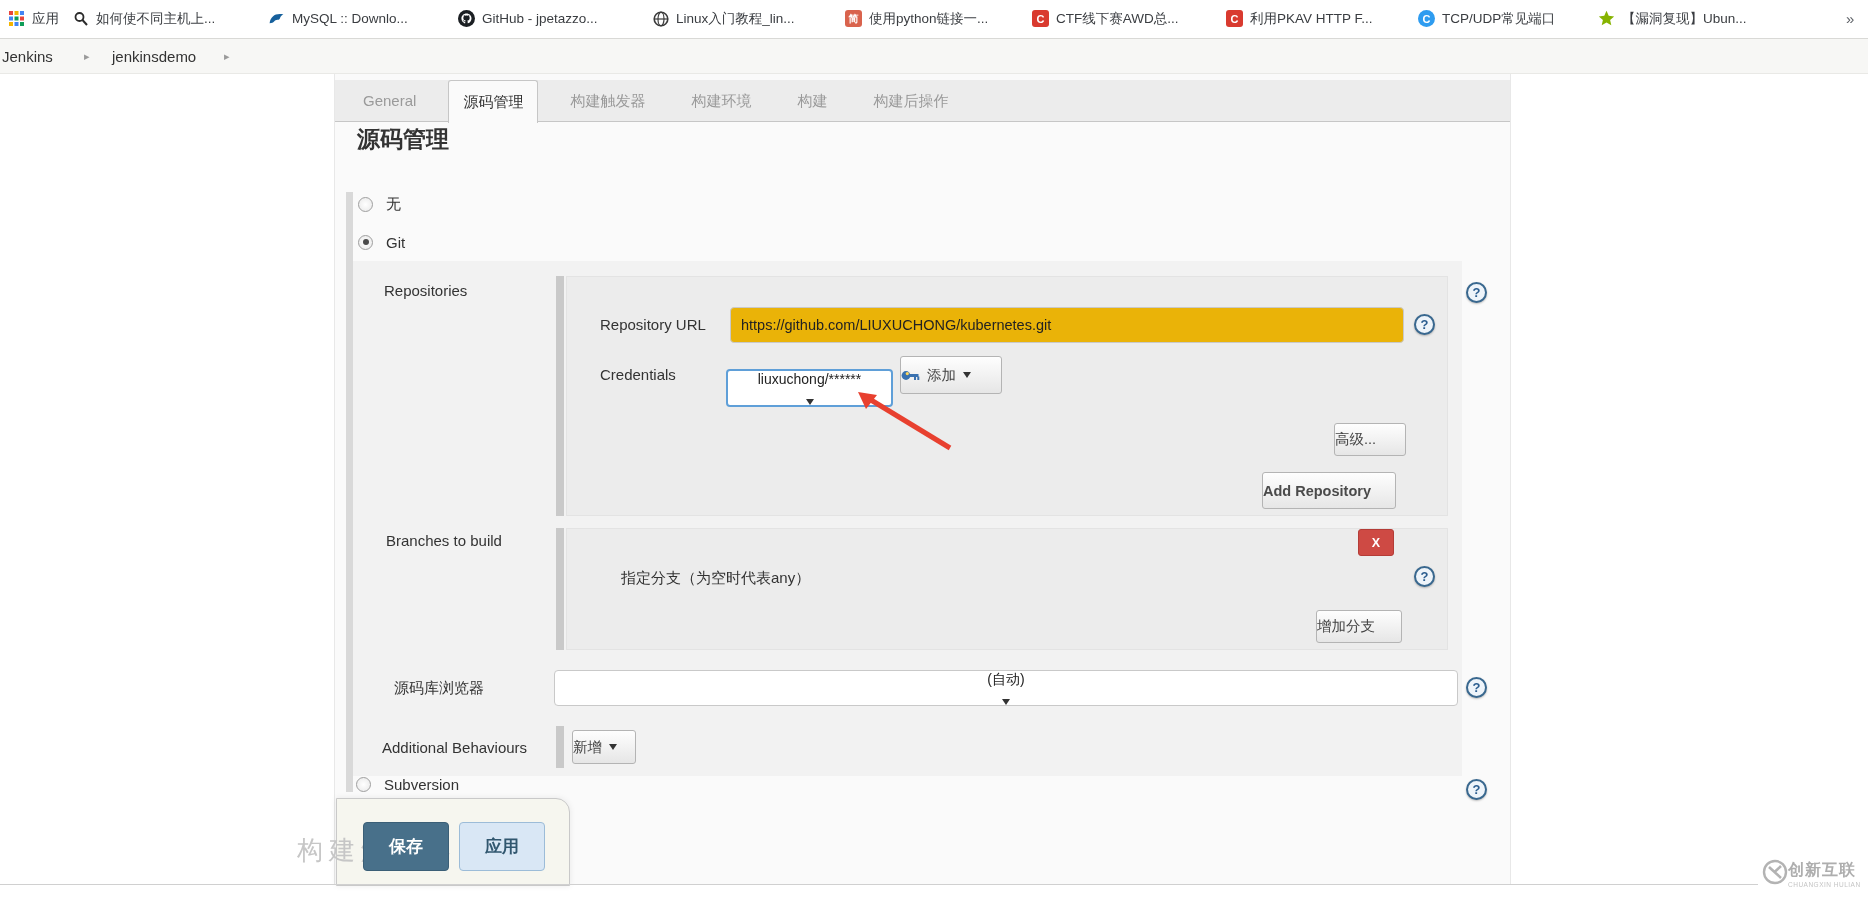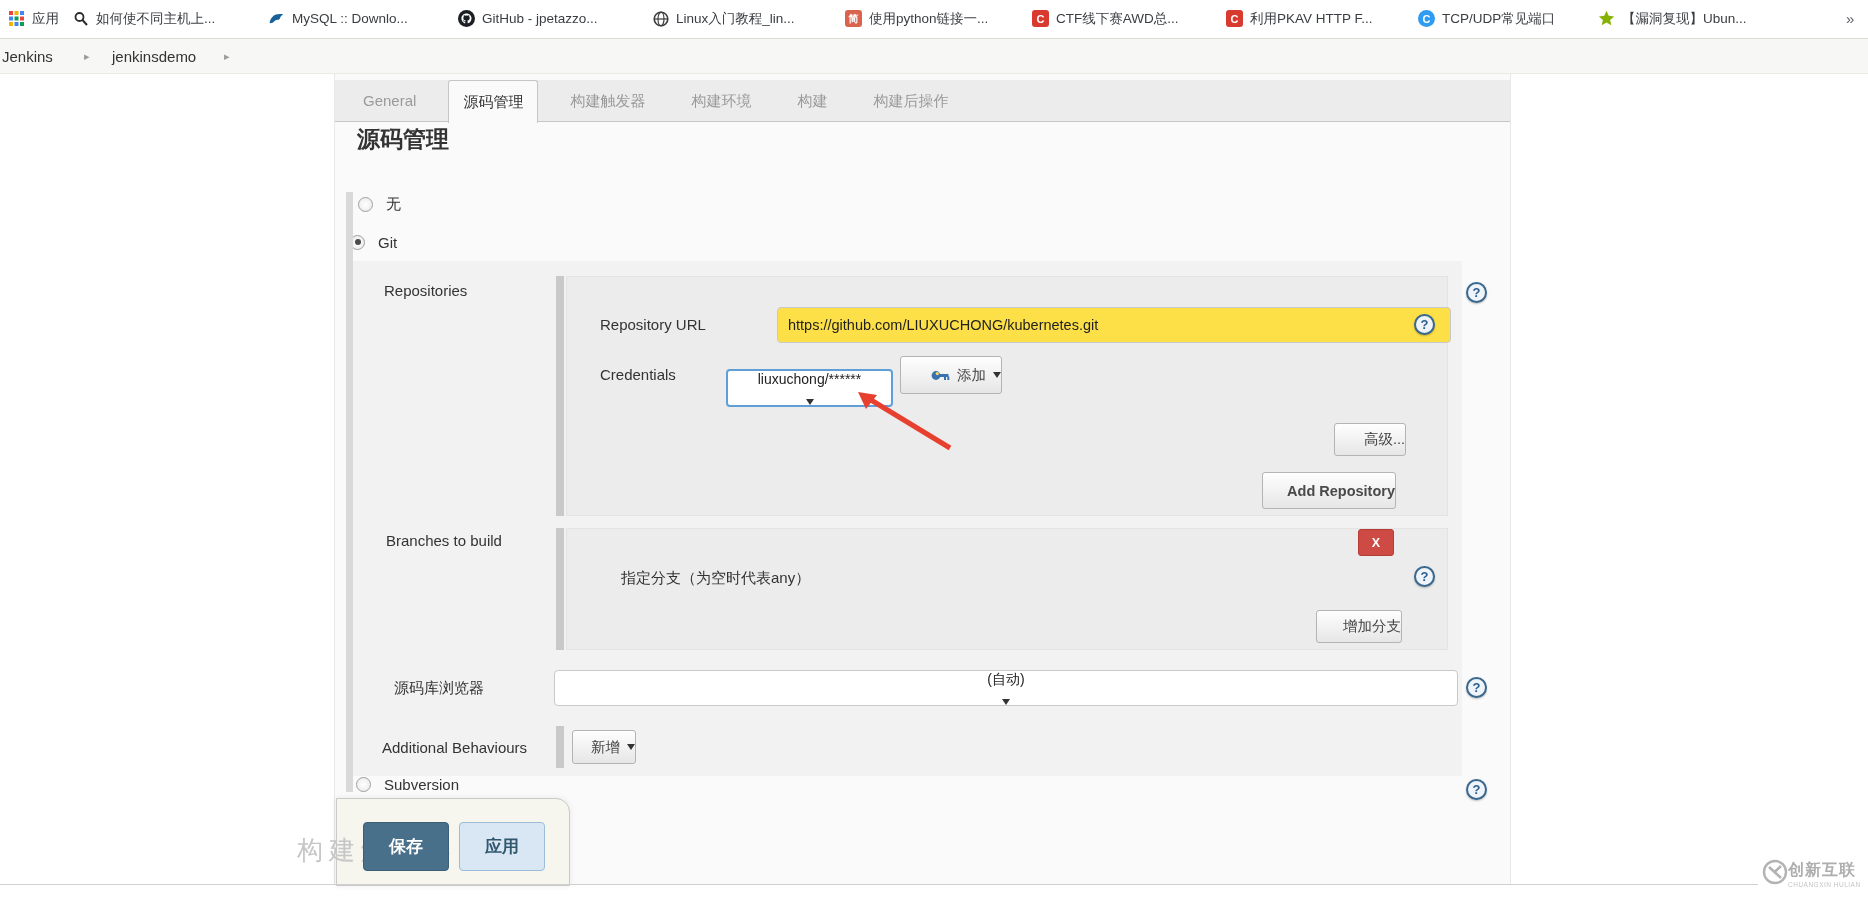--- a/index.html
+++ b/index.html
@@ -50,33 +50,33 @@
            background:radial-gradient(#ffffff,#e8e8e8); position:relative; flex:0 0 auto; }
   .radio.checked::after { content:""; position:absolute; left:3.5px; top:3.5px; width:6px; height:6px;
            border-radius:50%; background:#4a4a4a; }
 
   .vbar-main { position:absolute; left:346px; top:192px; width:7px; height:600px; background:#d9d9d9; }
   .gitblock { position:absolute; left:353px; top:261px; width:1109px; height:515px; background:#f2f2f2; }
   .chunk { position:absolute; background:#ececec; border:1px solid #e3e3e3; }
   .vbar-chunk { position:absolute; width:8px; background:#c9c9c9; }
 
   .field-label { position:absolute; font-size:15px; color:#333; white-space:nowrap; }
-  .tinput { position:absolute; background:#fde047; border:1px solid #c9c9c9; border-radius:4px;
+  .tinput { position:absolute; background:#eab308; border:1px solid #c9c9c9; border-radius:4px;
             font-family:"Liberation Sans","DejaVu Sans",sans-serif; font-size:14.5px; color:#222;
-            padding:0 10px; height:36px;margin-left:47px; }
+            padding:0 10px; height:36px; }
   .selectbox { position:absolute; background:#fff; border:1px solid #c9c9c9; border-radius:4px;
             display:flex; align-items:center; justify-content:space-between; padding:0 10px;
             font-size:14px; color:#222; cursor:pointer;flex-direction:column; }
   .selectbox.focused { border:2px solid #5f9fd8; }
   .caret { width:0; height:0; border-left:4.5px solid transparent; border-right:4.5px solid transparent;
            border-top:6px solid #333; flex:0 0 auto; }
 
   .btn { position:absolute; background:linear-gradient(#fefefe,#e6e6e6); border:1px solid #b4b4b4;
          border-radius:3px; font-size:14.5px; color:#444; display:flex; align-items:center;
-         justify-content:flex-end; gap:7px; cursor:pointer; }
+         justify-content:flex-start; gap:7px; cursor:pointer; }
   .btn.bold { font-weight:bold; color:#4a4a4a; }
   .btn-x { position:absolute; background:#ce4a44; border:1px solid #b43c37; border-radius:3px;
            color:#fff; font-size:12.5px; font-weight:bold; display:flex; align-items:center;
            justify-content:center; cursor:pointer; }
 
   .help { position:absolute; width:21px; height:21px; border-radius:50%; background:#eef4fa;
           border:2px solid #39688f; color:#2b5d8f; font-size:13px; font-weight:bold;
           display:flex; align-items:center; justify-content:center; cursor:pointer;
           box-shadow:0 1px 2px rgba(0,0,0,0.25); }
 
@@ -206,21 +206,21 @@
       <div class="tab">构建后操作</div>
     </div>
   </div>
 
   <div class="heading">源码管理</div>
 
   <div class="radio-row" style="left:358px; top:192px">
     <span class="radio"></span>
     <span>无</span>
   </div>
-  <div class="radio-row" style="left:350px; top:230px">
+  <div class="radio-row" style="left:358px; top:230px">
     <span class="radio checked"></span>
     <span>Git</span>
   </div>
 
   <div class="vbar-main"></div>
   <div class="gitblock"></div>
 
   <div class="field-label" style="left:384px; top:282px">Repositories</div>
   <div class="vbar-chunk" style="left:556px; top:276px; height:240px"></div>
   <div class="chunk" style="left:566px; top:276px; width:882px; height:240px"></div>

